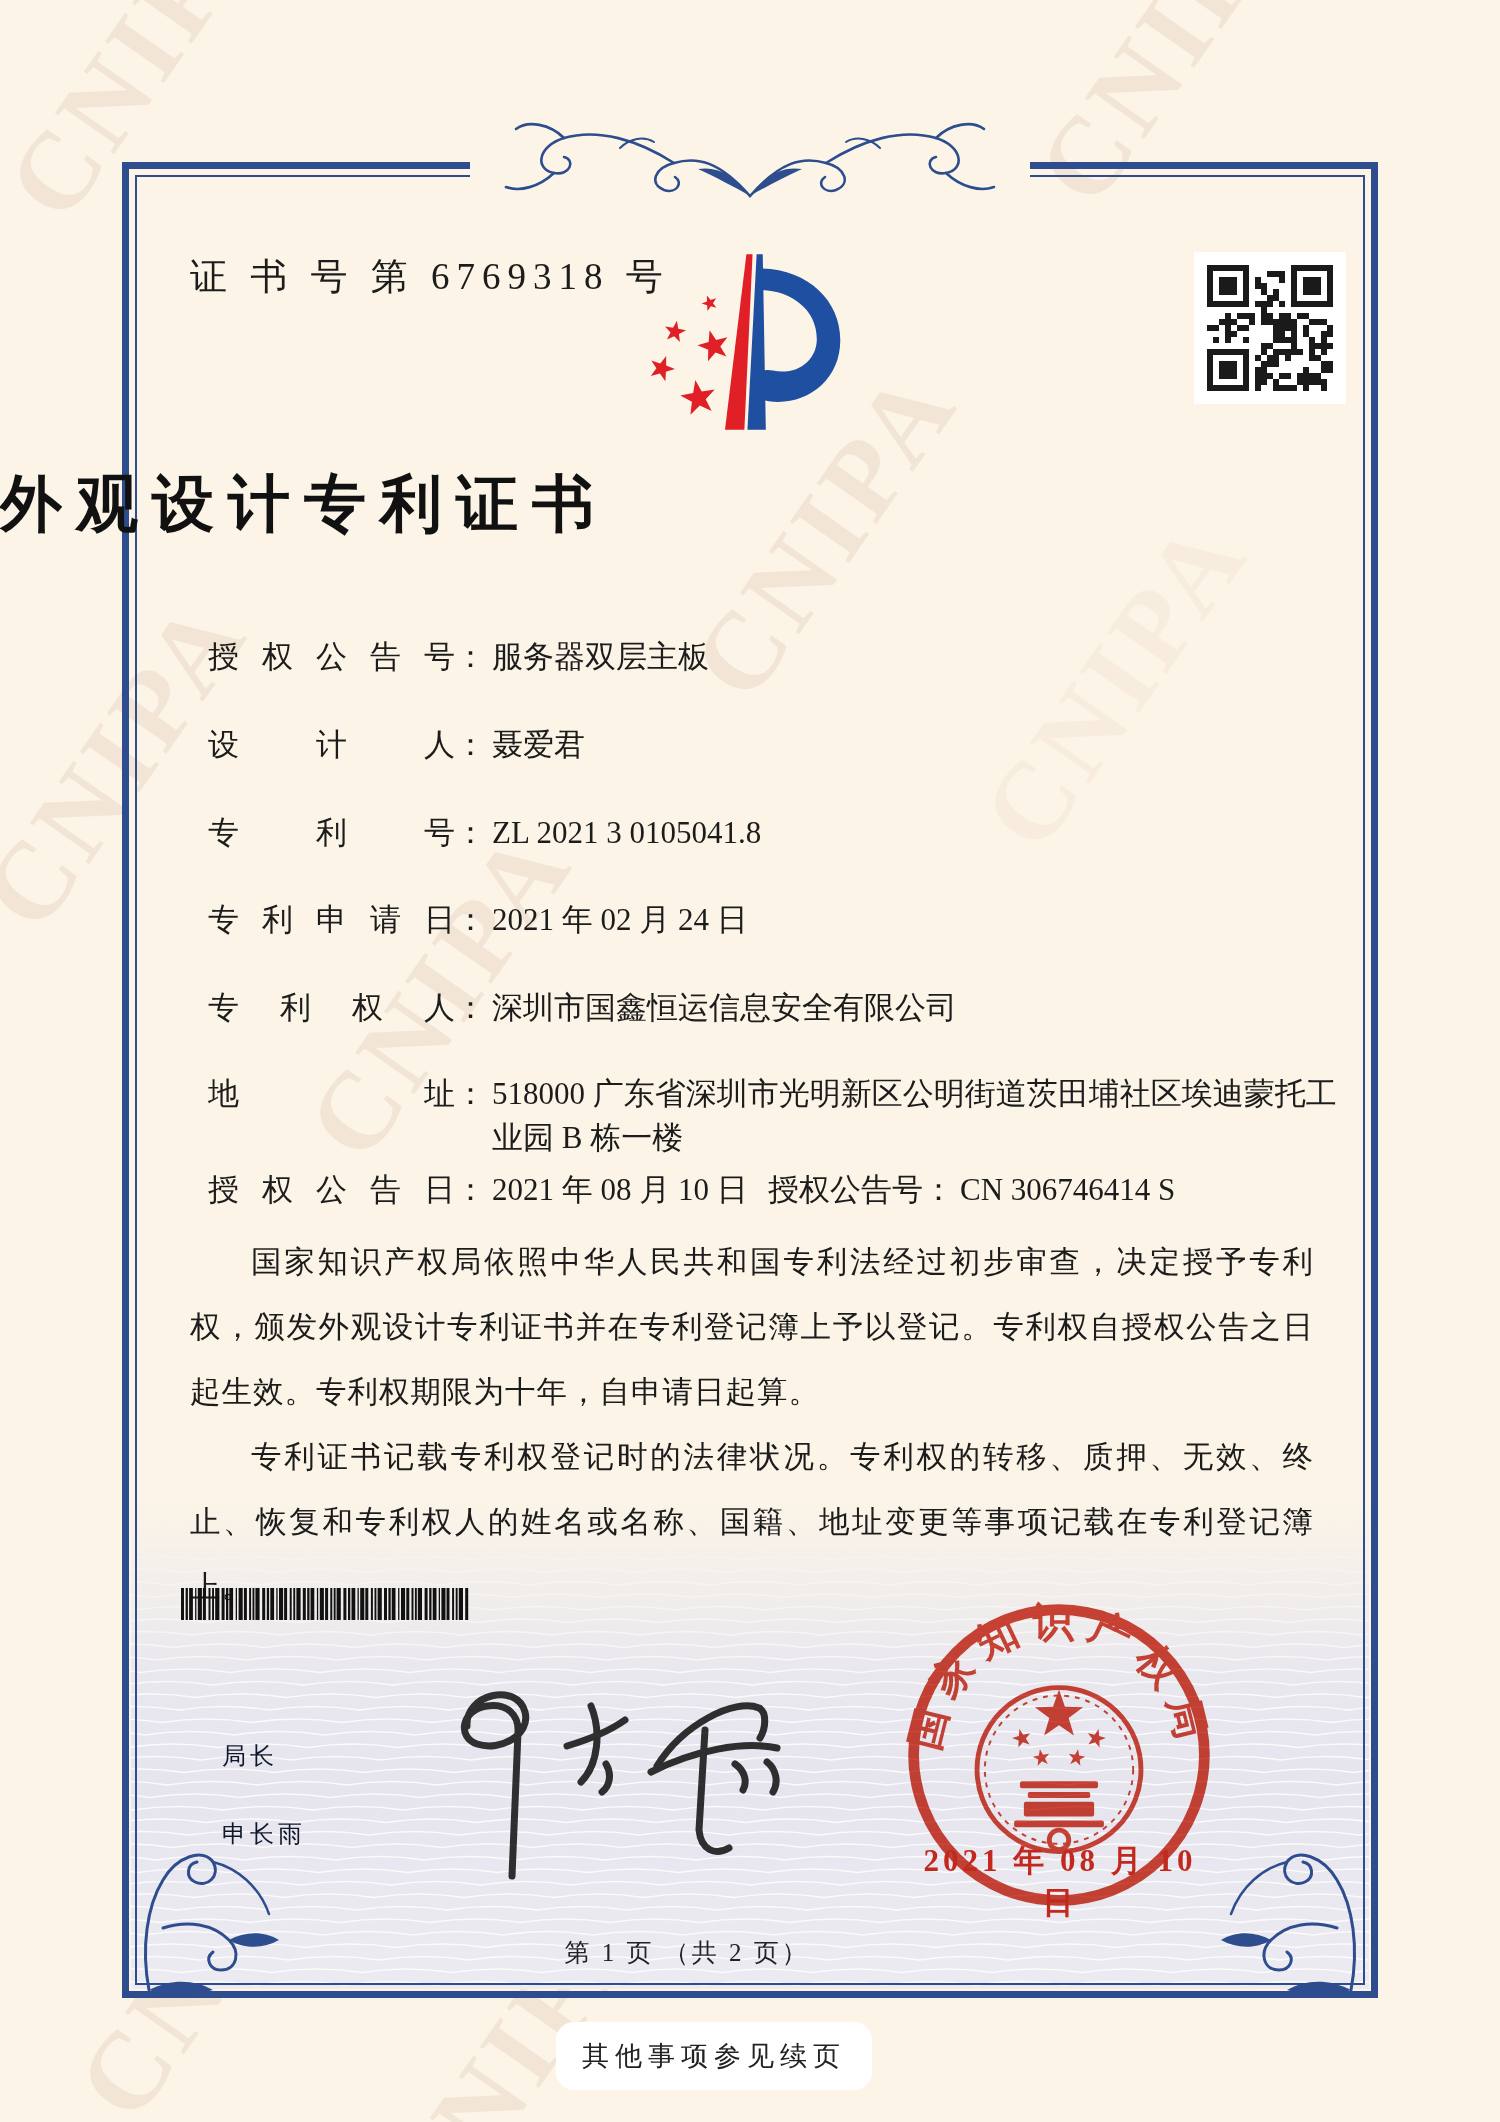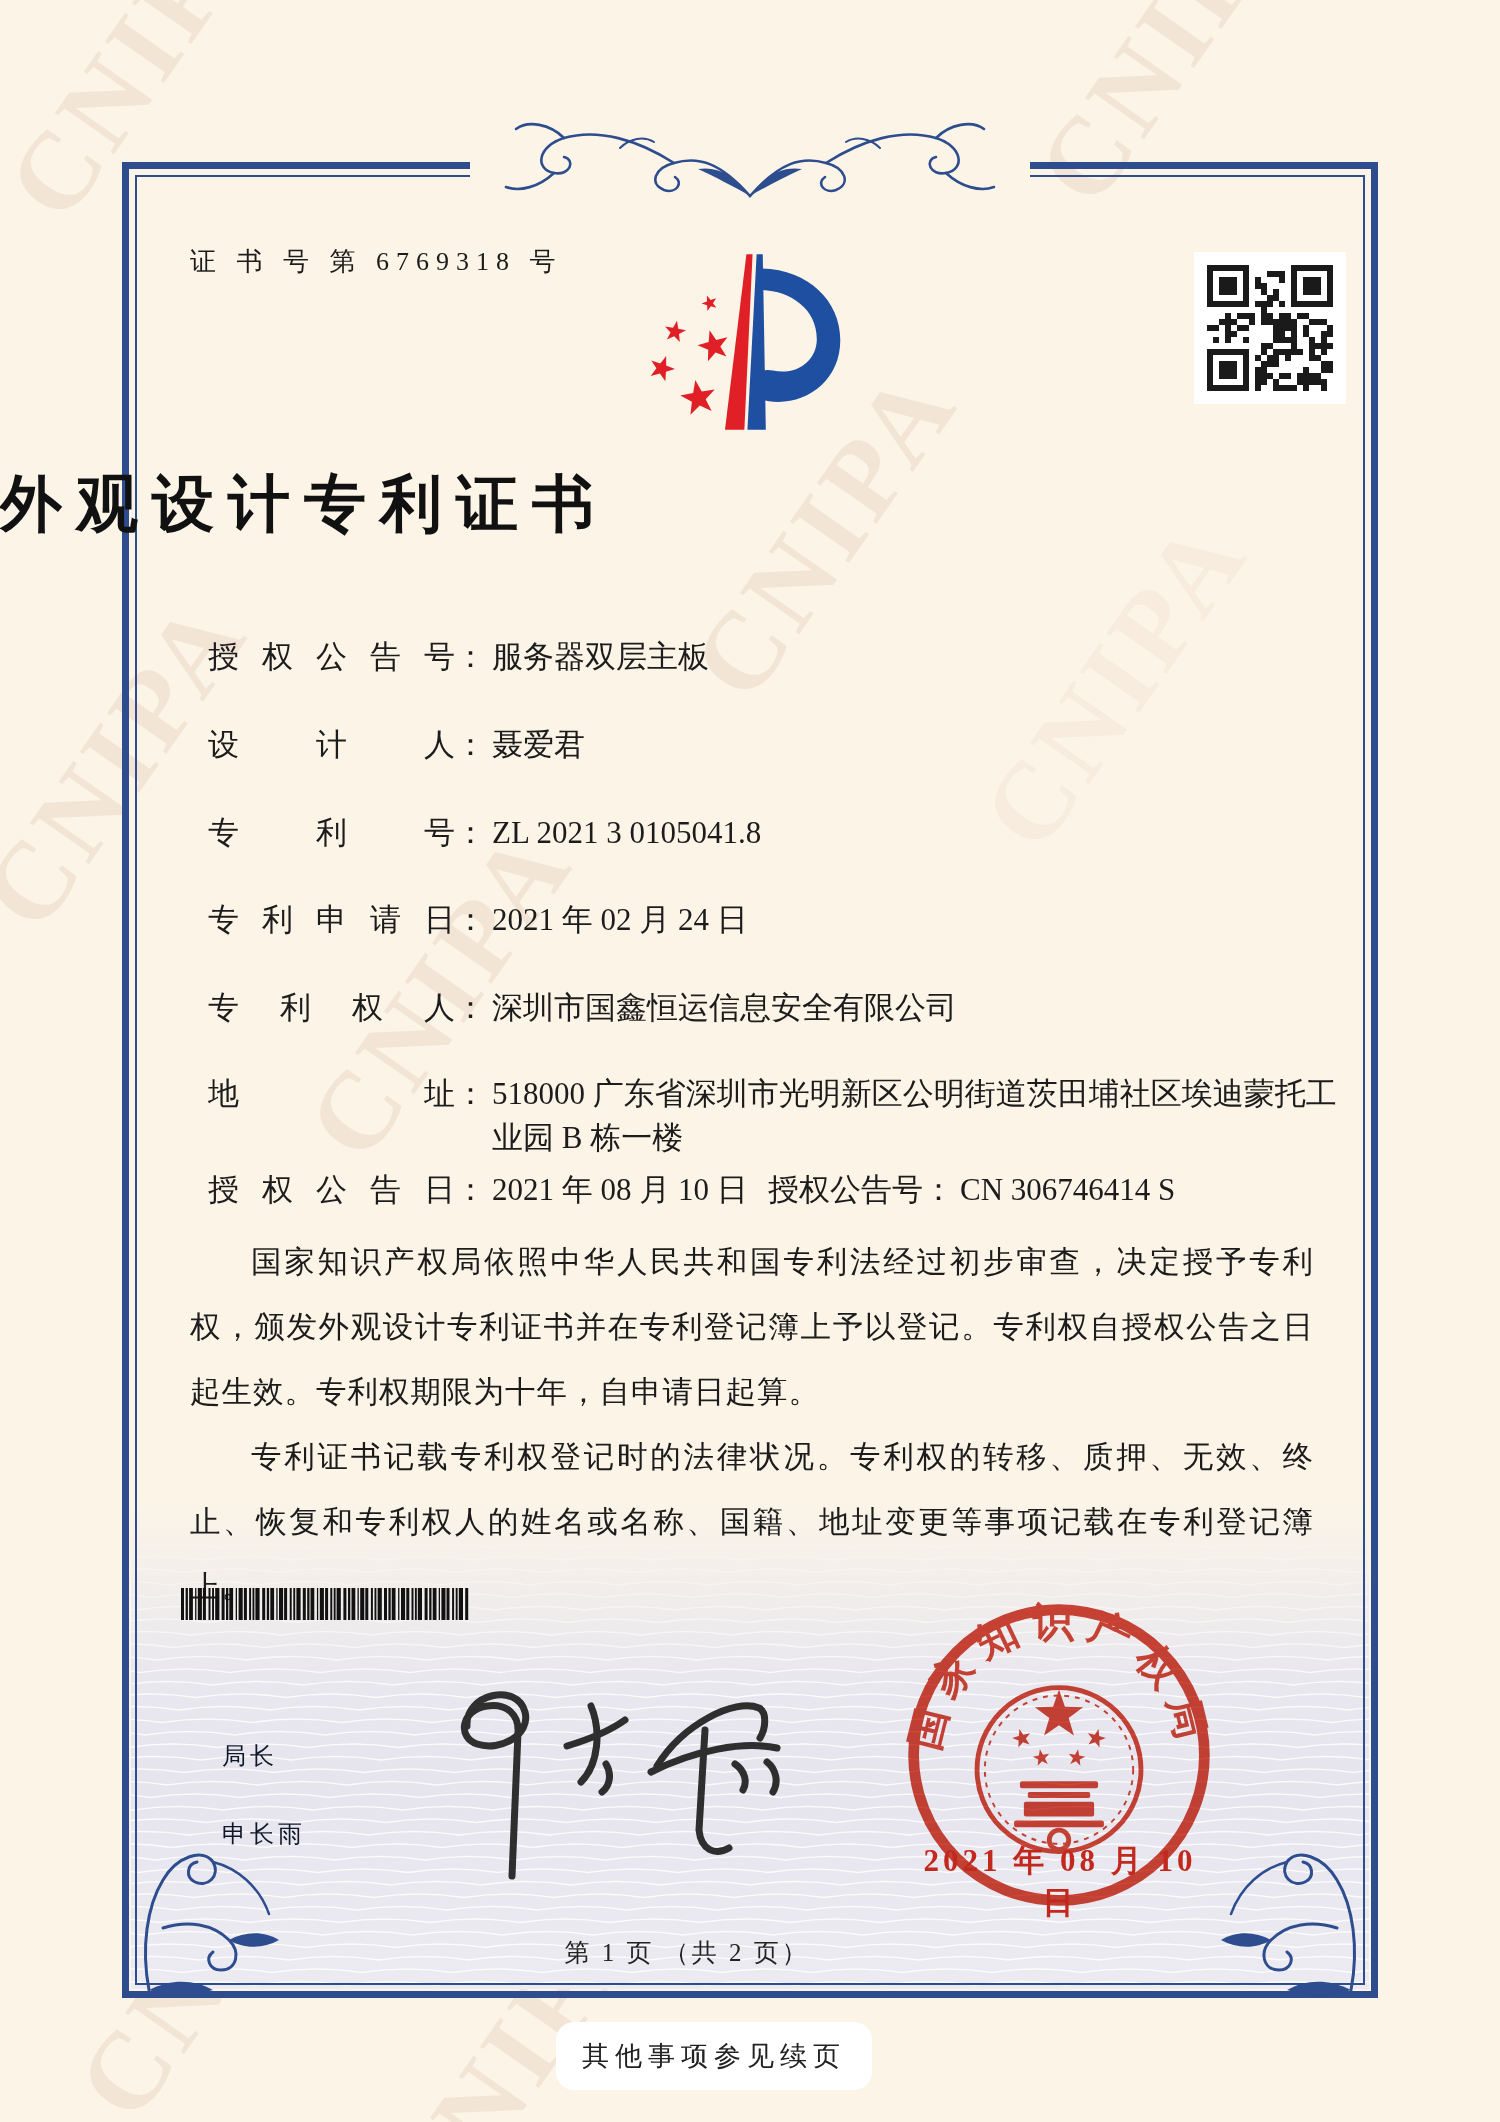--- a/index.html
+++ b/index.html
@@ -30,21 +30,21 @@
     position:absolute;left:131px;top:1500px;width:1238px;height:489px;
     background:linear-gradient(180deg,rgba(233,232,240,0) 0%,rgba(231,230,239,0.9) 36%,#e6e5ee 58%,#ecebf1 100%);
   }
   .wave-zone svg{
     position:absolute;left:0;top:0;
     -webkit-mask-image:linear-gradient(180deg,transparent 0,#000 200px);
     mask-image:linear-gradient(180deg,transparent 0,#000 200px);
   }
   
   .cert-no{
-    position:absolute;left:190px;top:244px;font-size:26px;letter-spacing:7px;
+    position:absolute;left:190px;top:252px;font-size:37px;letter-spacing:7px;
   }
   .logo{position:absolute;left:638px;top:240px;}
   .qr-box{
     position:absolute;left:1194px;top:252px;width:152px;height:152px;background:#fff;
   }
   .qr-box svg{position:absolute;left:13px;top:13px;}
   .title{
     position:absolute;left:0;top:462px;width:1500px;text-align:left;
     font-size:62px;font-weight:bold;letter-spacing:14px;color:#111;
   }

